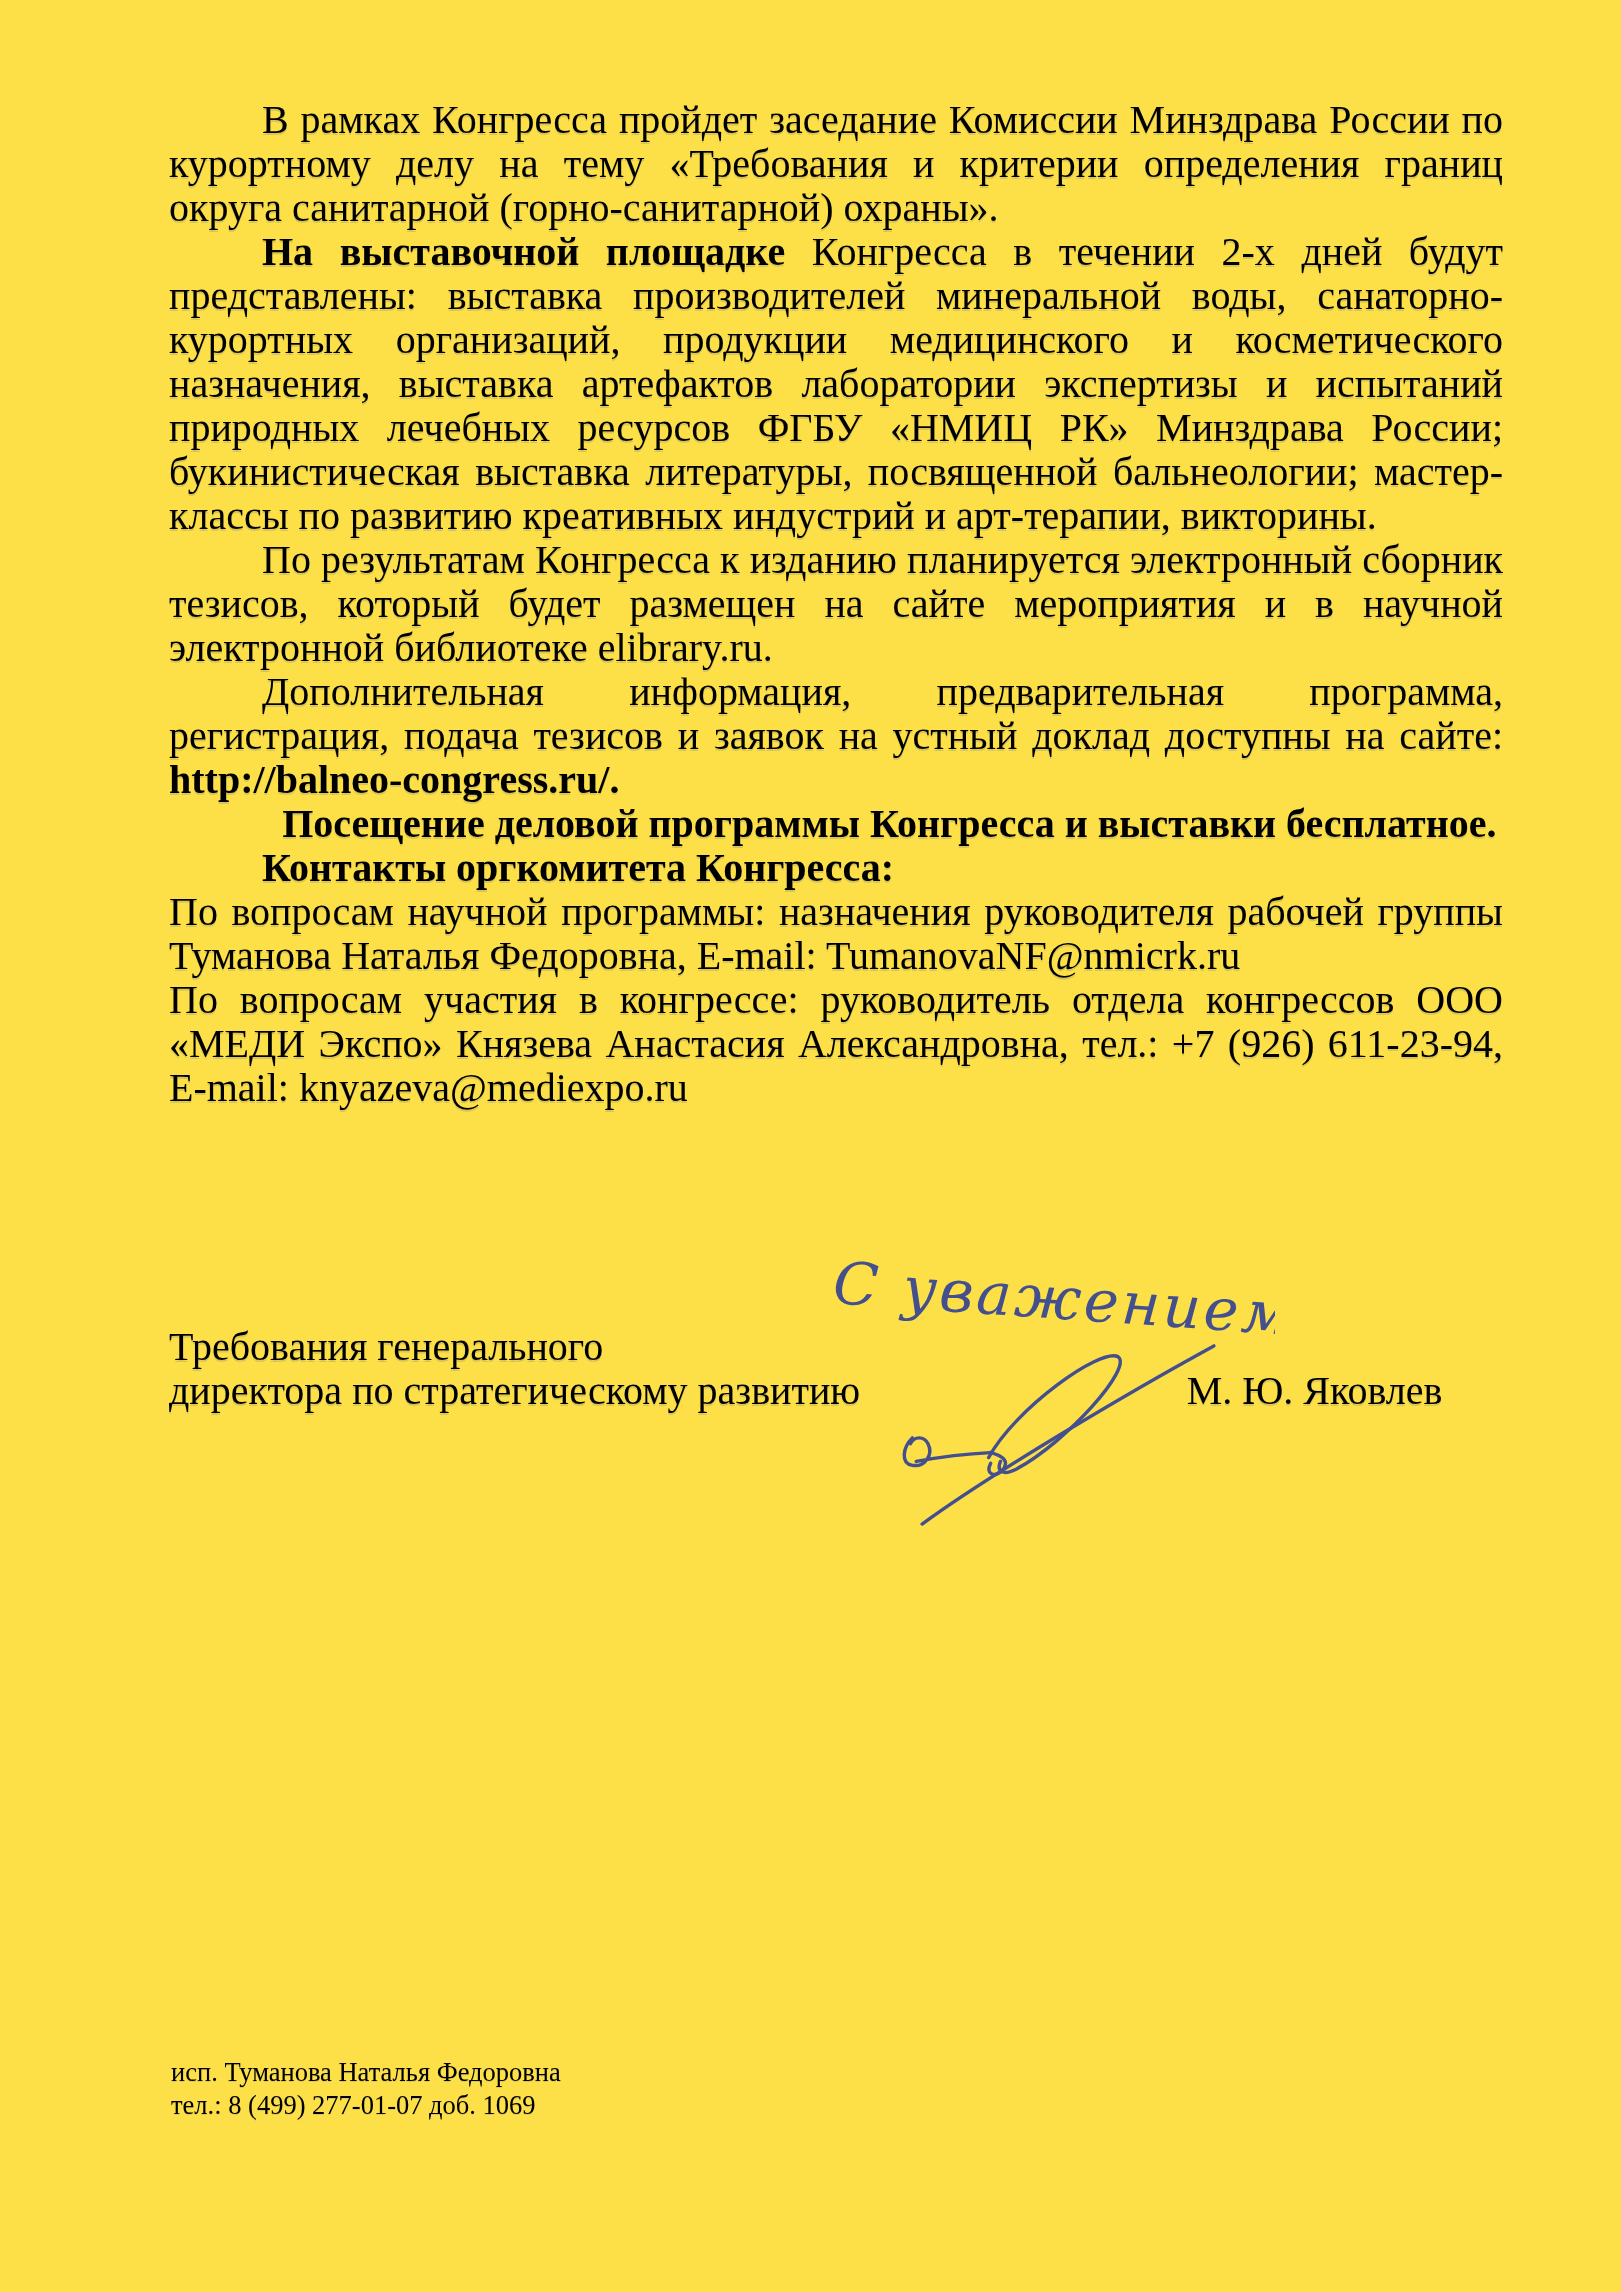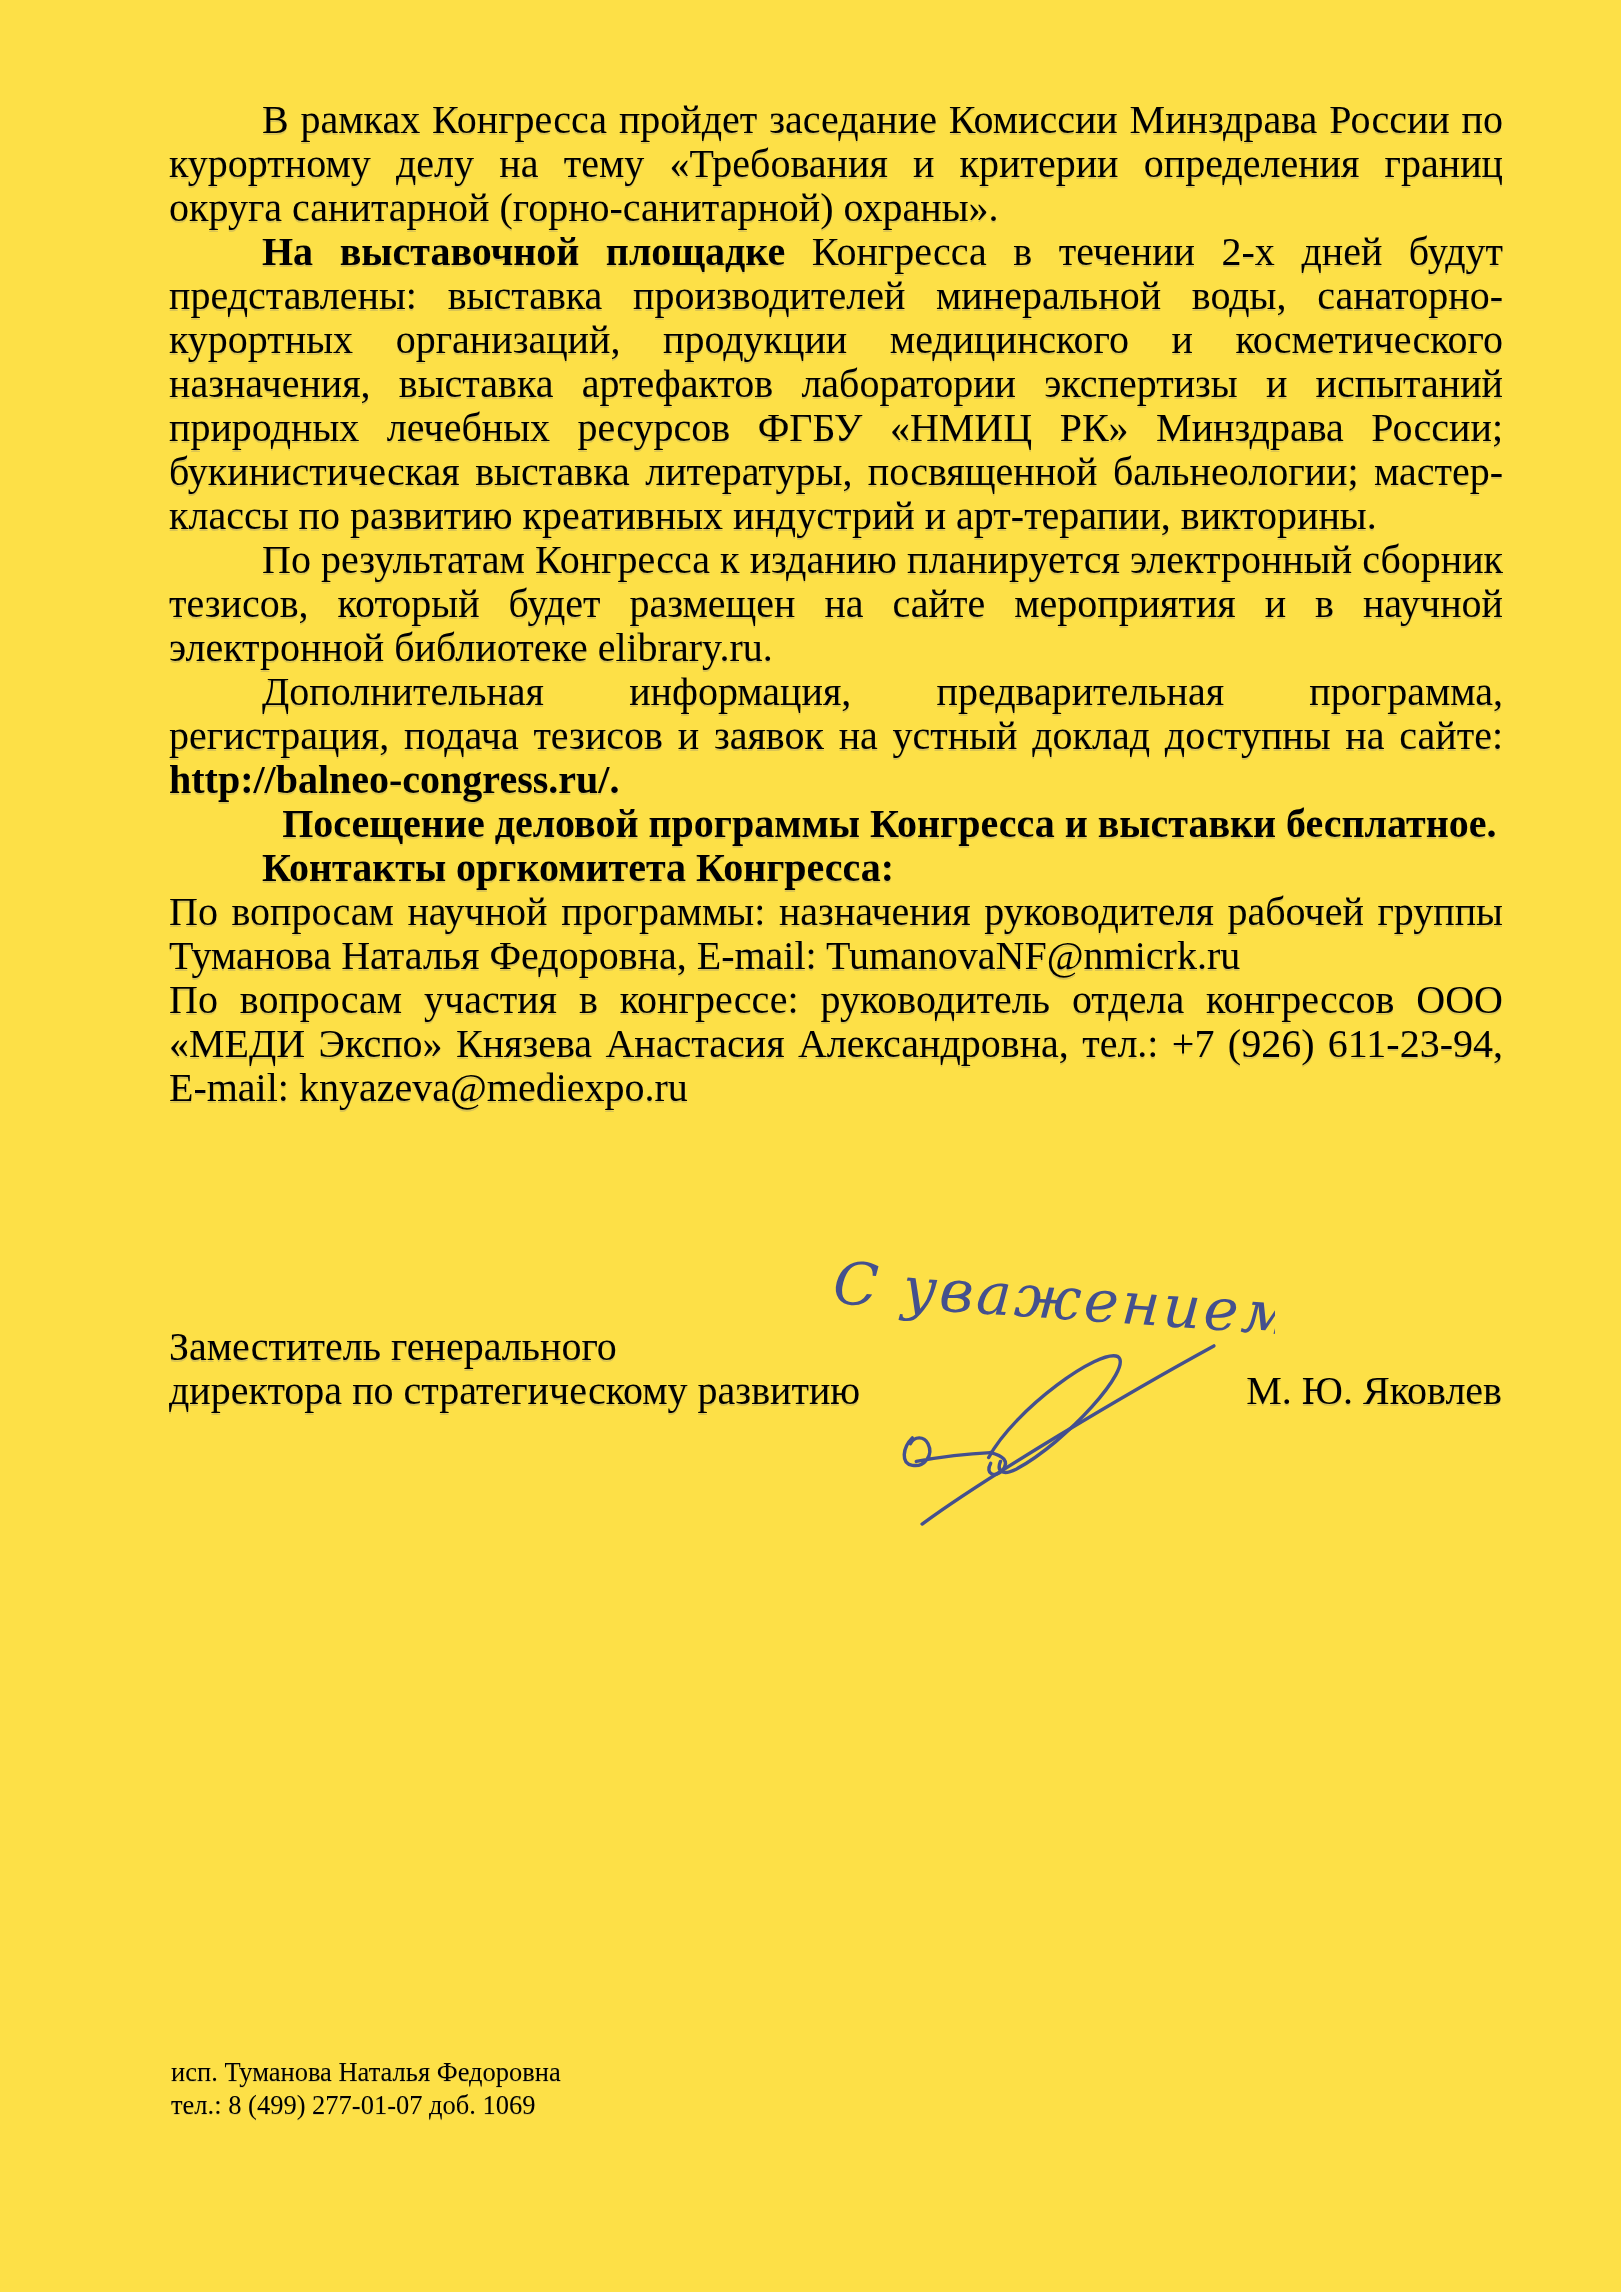--- a/index.html
+++ b/index.html
@@ -47,21 +47,21 @@
     text-shadow: 0 2px 0 rgba(125,125,125,0.28);
   }
   .signature-block p { margin: 0; }
   .signee-name {
     position: absolute;
     left: 1127px;
     top: 1369px;
     width: 375px;
     font-size: 40px;
     line-height: 44px;
-    text-align: right;
+    text-align: center;
     text-shadow: 0 2px 0 rgba(125,125,125,0.28);
   }
   .handwriting {
     position: absolute;
     left: 814px;
     top: 1201px;
     width: 461px;
     height: 372px;
   }
   .footer {
@@ -91,21 +91,21 @@
     <p class="free-visit">Посещение деловой программы Конгресса и выставки бесплатное.</p>
 
     <p class="contacts-heading">Контакты оргкомитета Конгресса:</p>
 
     <p class="no-indent">По вопросам научной программы: назначения руководителя рабочей группы Туманова Наталья Федоровна, E-mail: TumanovaNF@nmicrk.ru</p>
 
     <p class="no-indent">По вопросам участия в конгрессе: руководитель отдела конгрессов ООО «МЕДИ Экспо» Князева Анастасия Александровна, тел.: +7 (926) 611-23-94, E-mail: knyazeva@mediexpo.ru</p>
   </section>
 
   <div class="signature-block">
-    <p>Заместитель генерального</p>
+    <p>Требования генерального</p>
     <p>директора по стратегическому развитию</p>
   </div>
 
   <div class="signee-name">М. Ю. Яковлев</div>
 
   <svg class="handwriting" viewBox="0 0 470 380" xmlns="http://www.w3.org/2000/svg">
     <text x="18" y="105" transform="rotate(4 30 105)" font-family="DejaVu Serif, serif" font-style="italic" font-size="60" letter-spacing="3" fill="#44508e">С уважением,</text>
     <g fill="none" stroke="#44508e" stroke-width="3.5" stroke-linecap="round" stroke-linejoin="round">
       <path d="M 178,262 C 205,212 292,150 310,159 C 326,170 258,246 206,274 C 192,281 186,276 190,266"></path>
       <path d="M 110,330 C 175,282 320,196 408,148"></path>

